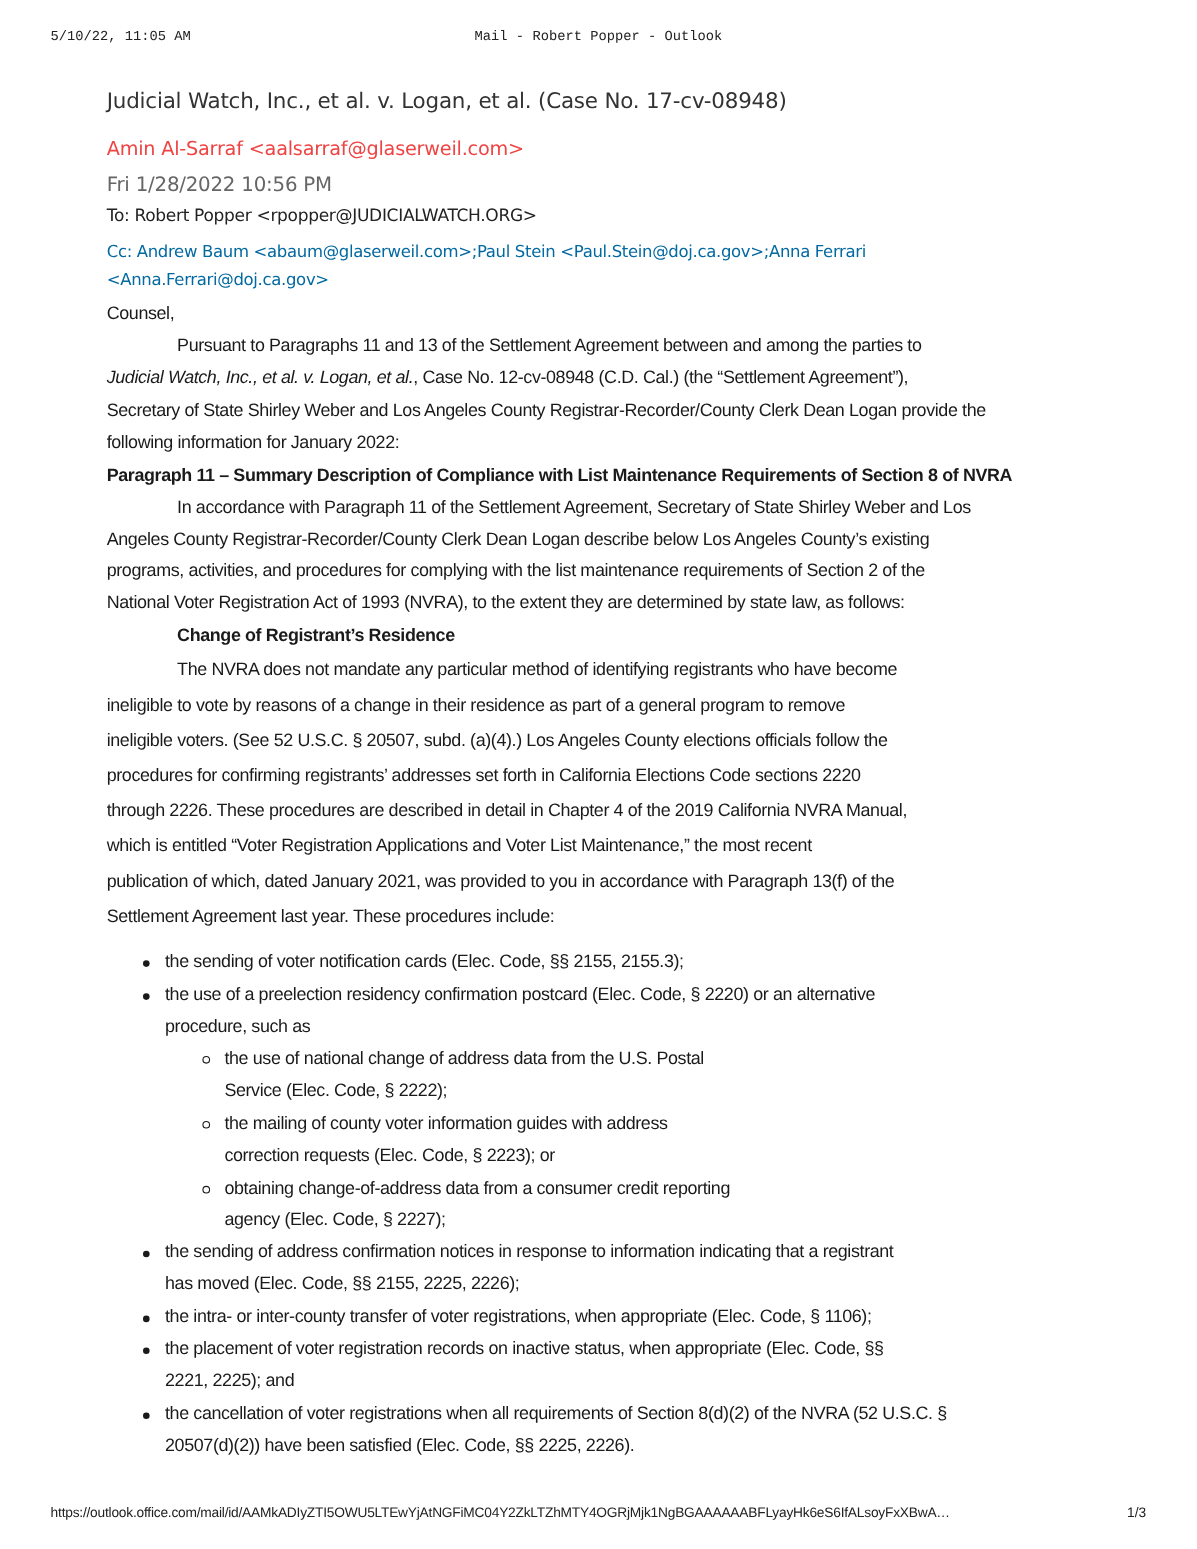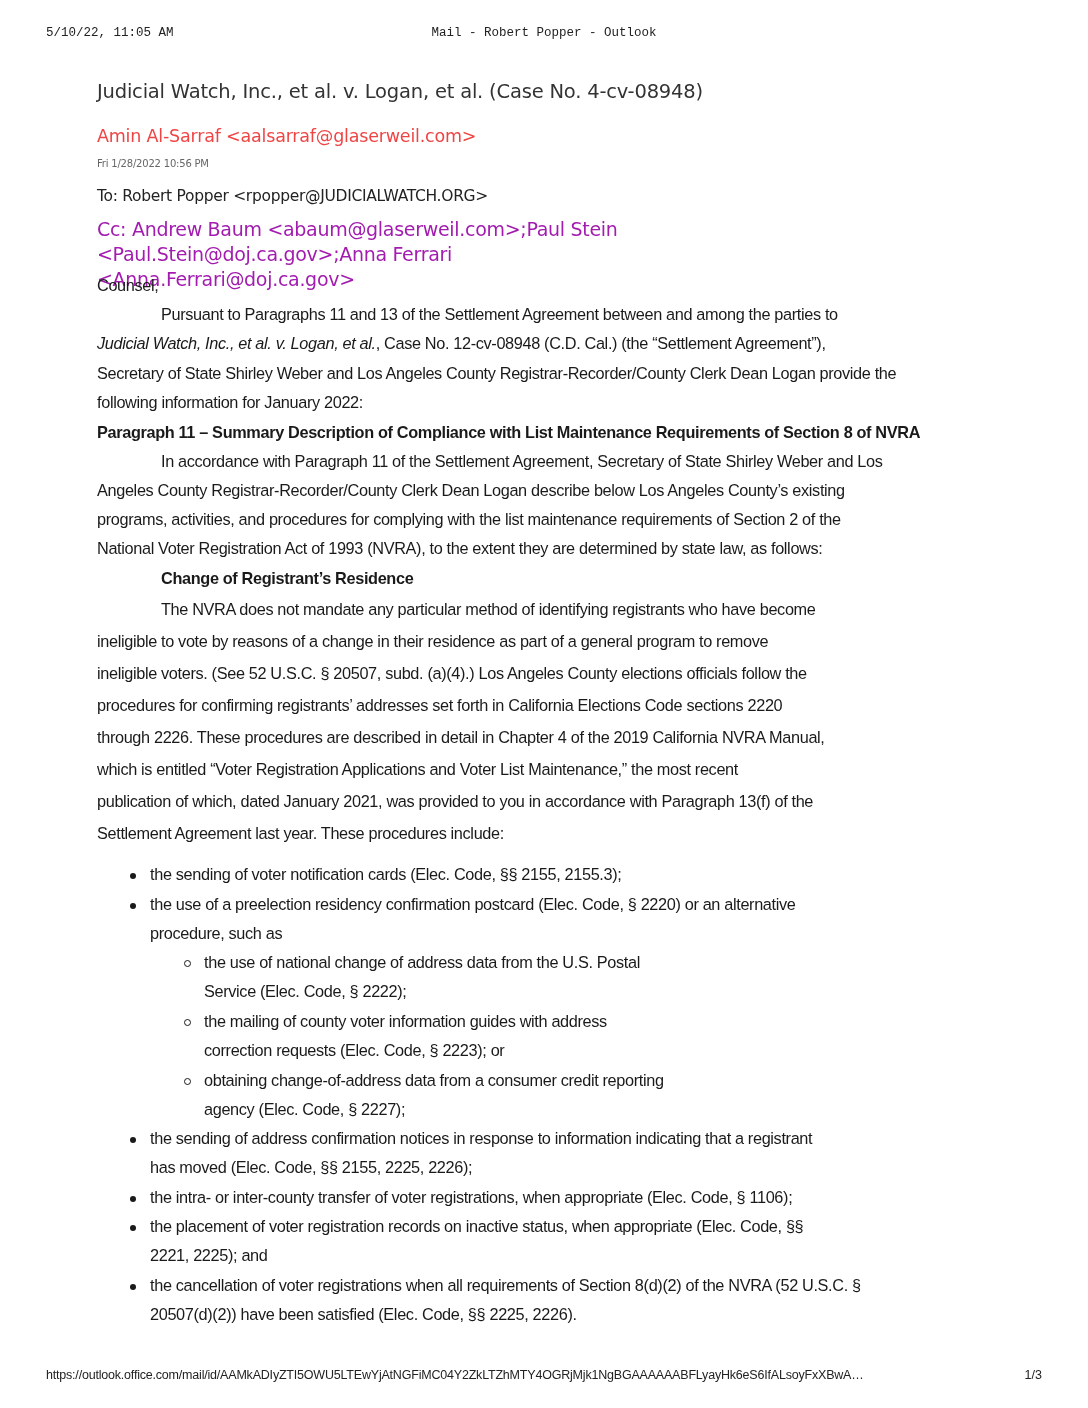--- a/index.html
+++ b/index.html
@@ -16,23 +16,23 @@
   .print-footer {
     position: absolute; top: 1368px; left: 0; width: 1088px; height: 16px;
     font-size: 12.5px; color: #222;
   }
   .print-footer .url { position: absolute; left: 46px; top: 0; letter-spacing: -0.2px; white-space: nowrap; }
   .print-footer .pg { position: absolute; right: 46px; top: 0; }
 
   .mail { position: absolute; left: 97px; top: 80px; width: 910px; font-family: "DejaVu Sans", sans-serif; }
   .subject { font-size: 19.5px; color: #333; position: absolute; top: 0; left: 0; white-space: nowrap; letter-spacing: -0.2px; }
   .sender { font-size: 17.5px; color: #ef4444; position: absolute; top: 46px; left: 0; white-space: nowrap; letter-spacing: -0.2px; }
-  .date { font-size: 10px; color: #666; position: absolute; top: 78px; left: 0; letter-spacing: -0.2px; }
+  .date { font-size: 18px; color: #666; position: absolute; top: 78px; left: 0; letter-spacing: -0.2px; }
   .to { font-size: 15.5px; color: #222; position: absolute; top: 107px; left: 0; letter-spacing: -0.3px; white-space: nowrap; }
-  .cc { font-size: 19px; color: #a21caf; position: absolute; top: 137px; left: 0; width: 800px; line-height: 25px; letter-spacing: -0.3px; }
+  .cc { font-size: 15px; color: #0369a1; position: absolute; top: 137px; left: 0; width: 800px; line-height: 25px; letter-spacing: -0.3px; }
 
   .body { position: absolute; left: 97px; top: 276px; width: 920px; font-family: "Liberation Sans", sans-serif; font-size: 16.3px; color: #1a1a1a; letter-spacing: -0.35px; }
   .line { position: absolute; left: 0; white-space: nowrap; }
   .indent { padding-left: 64px; }
   .heading-u { font-weight: bold; }
   .bold { font-weight: bold; }
   .it { font-style: italic; }
 
   .bullet { position: absolute; white-space: nowrap; }
   .dot { position: absolute; left: 33px; width: 6px; height: 6px; border-radius: 50%; background: #1a1a1a; margin-top: 8px; }
@@ -40,21 +40,21 @@
 </style>
 </head>
 <body>
 
 <div class="print-header">
   <span class="ts">5/10/22, 11:05 AM</span>
   <span class="pt">Mail - Robert Popper - Outlook</span>
 </div>
 
 <div class="mail">
-  <div class="subject">Judicial Watch, Inc., et al. v. Logan, et al. (Case No. 4-cv-08948)</div>
+  <div class="subject">Judicial Watch, Inc., et al. v. Logan, et al. (Case No. 17-cv-08948)</div>
   <div class="sender">Amin Al-Sarraf &lt;aalsarraf@glaserweil.com&gt;</div>
   <div class="date">Fri 1/28/2022 10:56 PM</div>
   <div class="to">To: Robert Popper &lt;rpopper@JUDICIALWATCH.ORG&gt;</div>
   <div class="cc">
     <div>Cc: Andrew Baum &lt;abaum@glaserweil.com&gt;;Paul Stein &lt;Paul.Stein@doj.ca.gov&gt;;Anna Ferrari</div>
     <div>&lt;Anna.Ferrari@doj.ca.gov&gt;</div>
   </div>
 </div>
 
 <div class="body">

